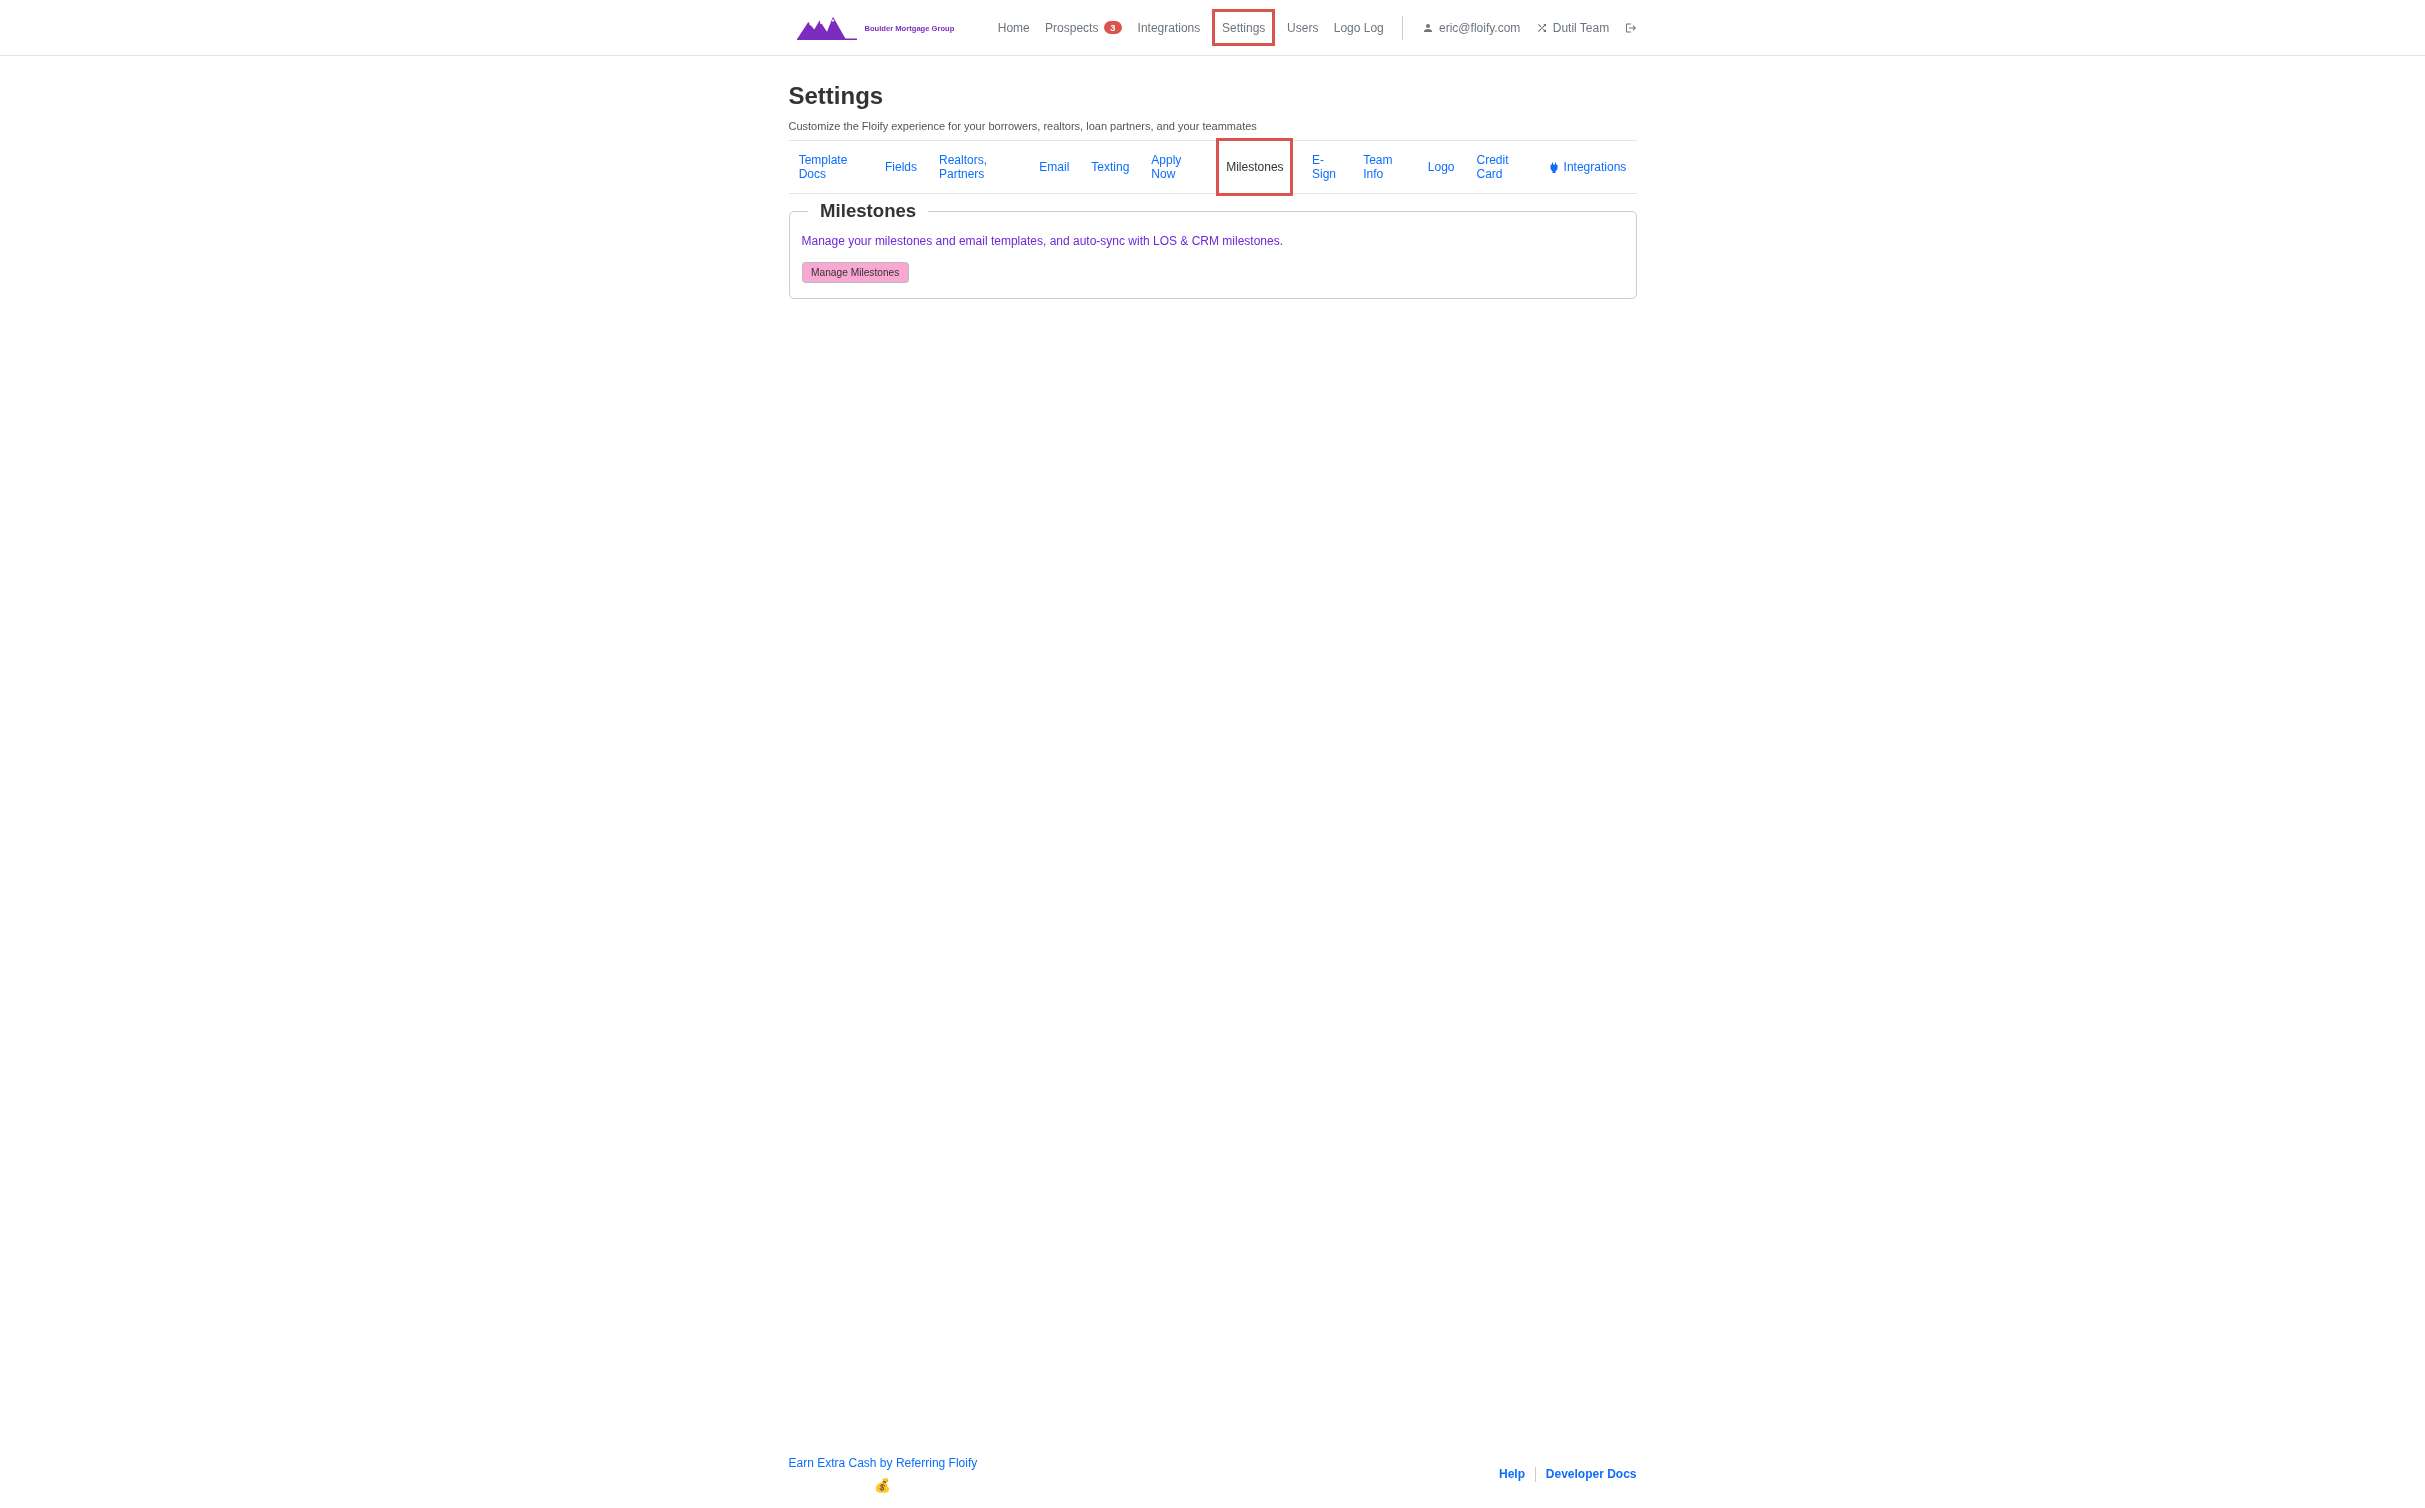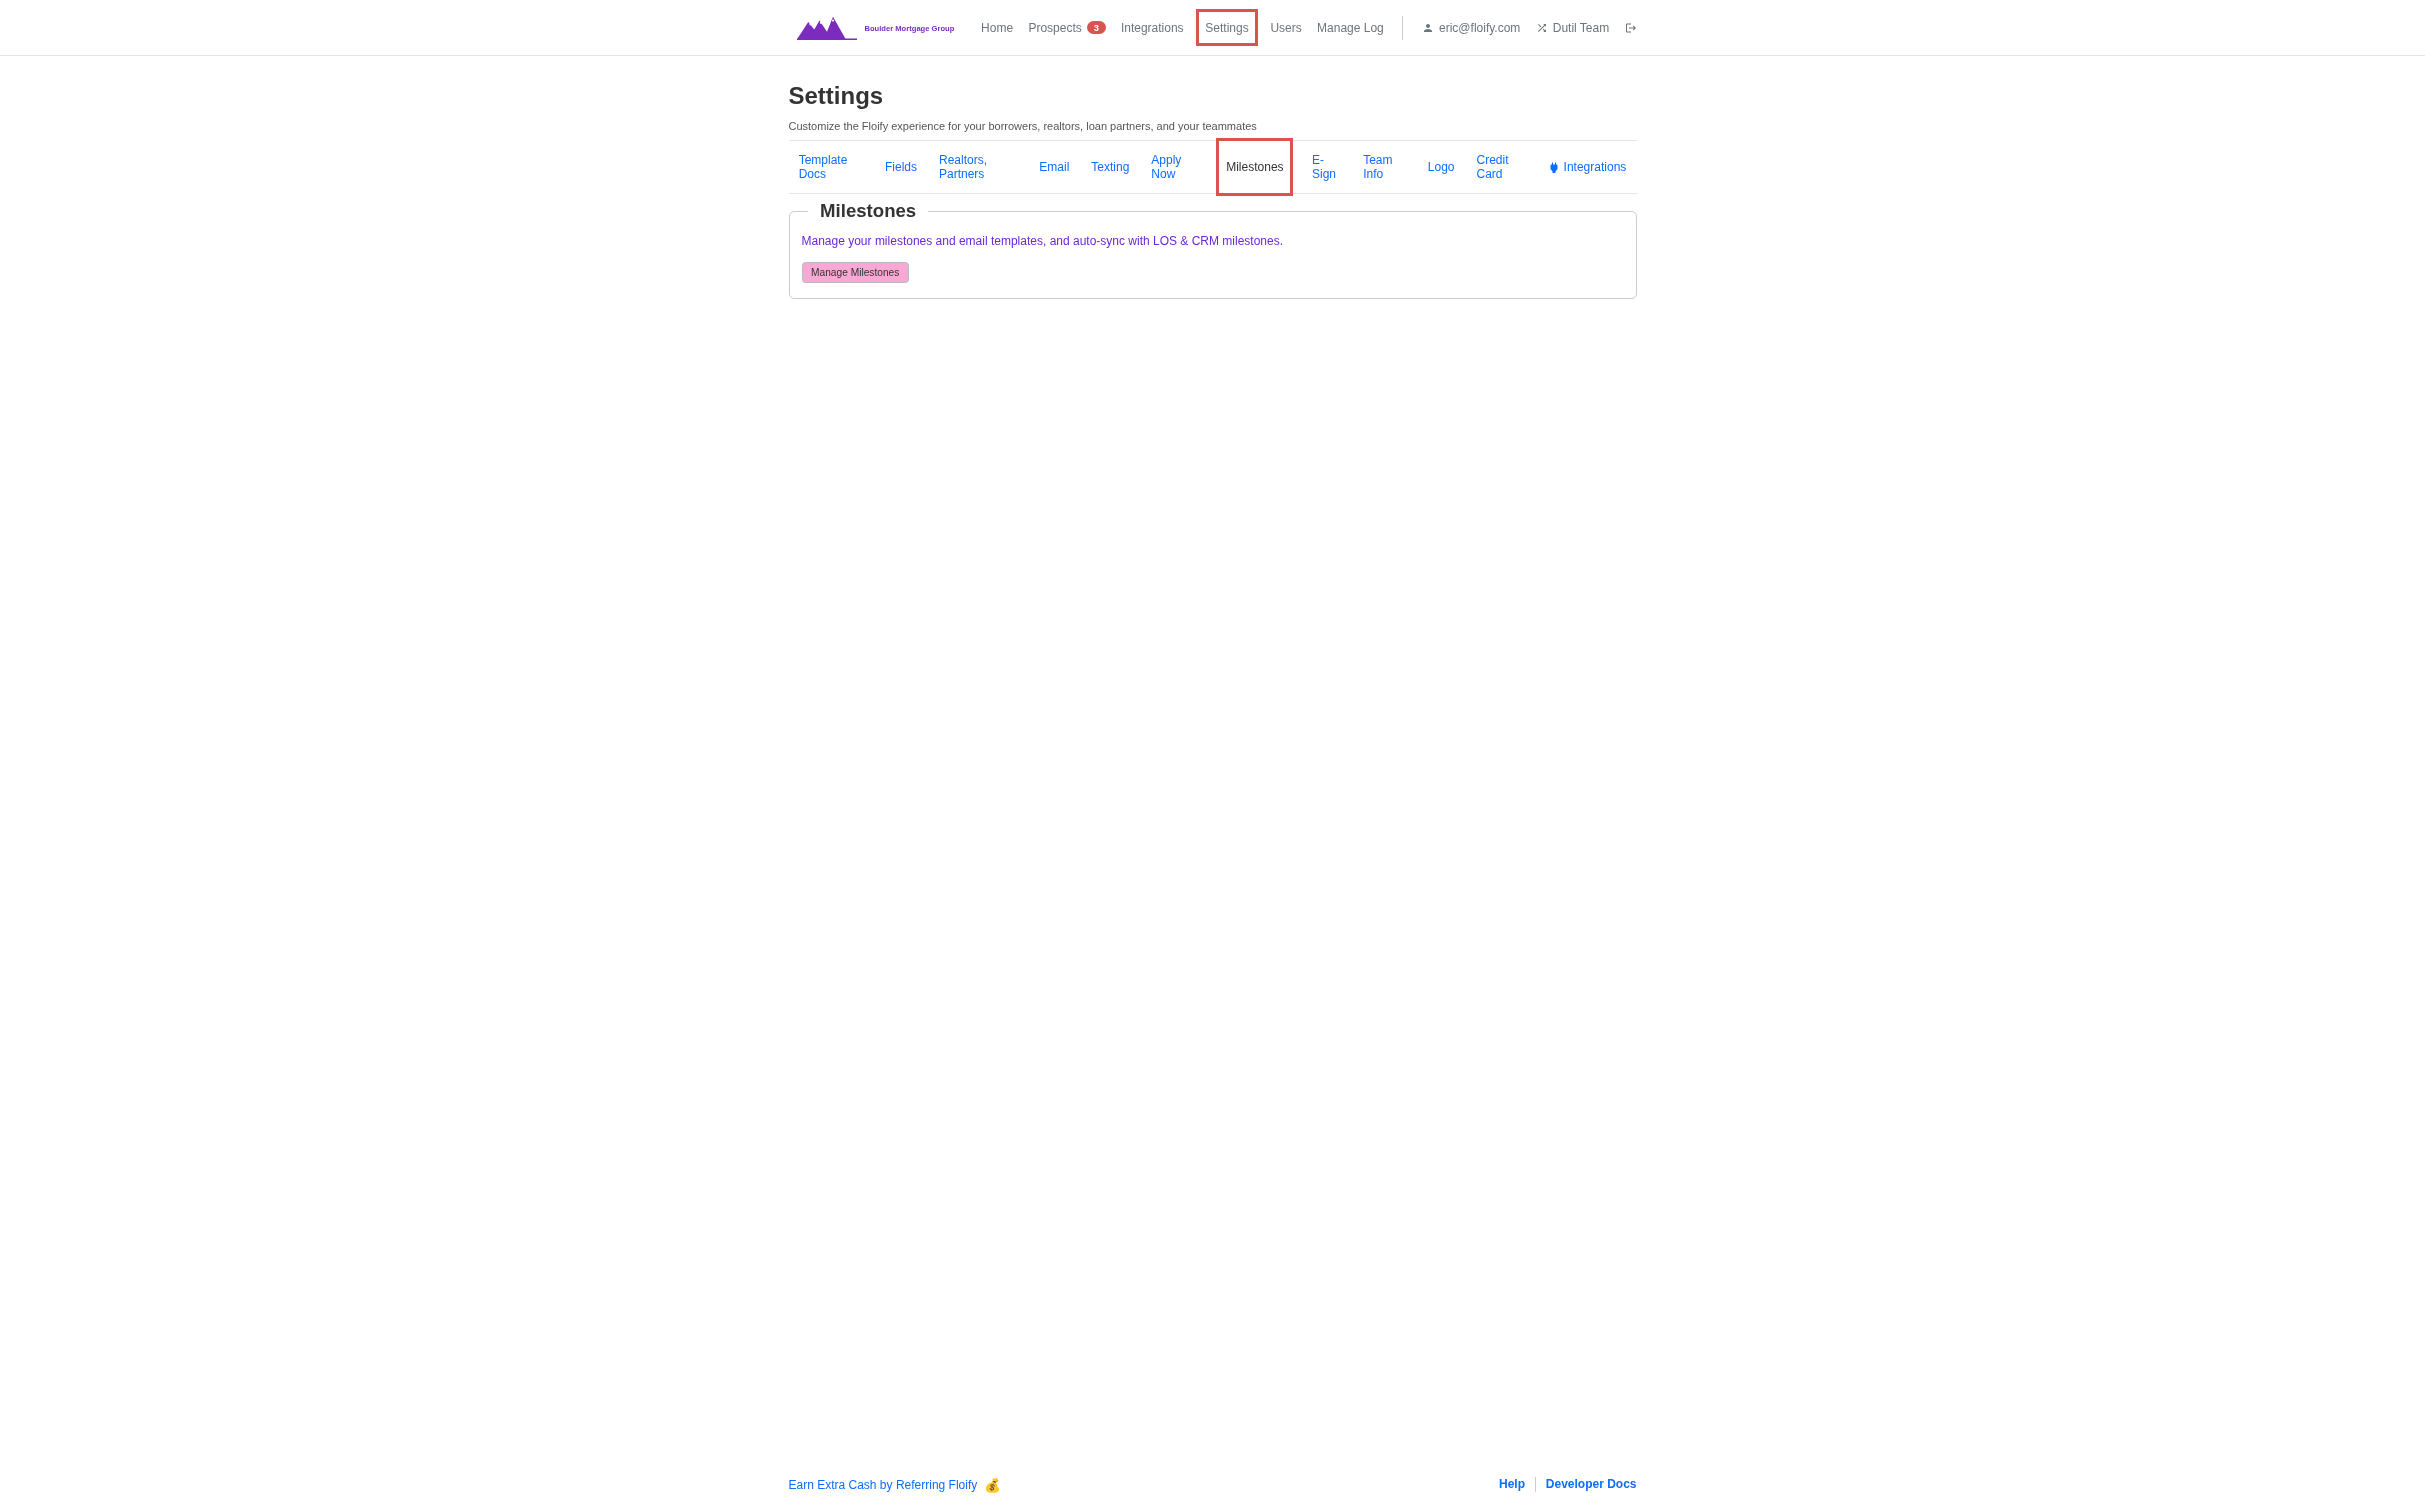--- a/index.html
+++ b/index.html
@@ -192,20 +192,21 @@
       display: flex;
       justify-content: space-between;
       align-items: center;
       padding: 15.3px 0;
     }
     
     .footer-left {
       display: flex;
       align-items: center;
       gap: 6.8px;
+      flex-direction: column;
     }
     
     .footer-link {
       color: #0d6efd;
       text-decoration: none;
       font-size: 12px;
       cursor: pointer;
     }
     
     .footer-right {
@@ -252,21 +253,21 @@
 
     <div class="nav-main">
       <a class="nav-link">Home</a>
       <a class="nav-link">
         <span>Prospects</span>
         <span class="badge">3</span>
       </a>
       <a class="nav-link">Integrations</a>
       <a class="nav-link highlighted">Settings</a>
       <a class="nav-link">Users</a>
-      <a class="nav-link">Manage Log</a>
+      <a class="nav-link">Logo Log</a>
       <div class="nav-divider"></div>
       <a class="nav-link">
         <span class="nav-icon user-icon">
           <svg viewBox="0 0 24 24">
               <path d="M12 12c2.21 0 4-1.79 4-4s-1.79-4-4-4-4 1.79-4 4 1.79 4 4 4zm0 2c-2.67 0-8 1.34-8 4v2h16v-2c0-2.66-5.33-4-8-4z"></path>
             </svg>
         </span>
         <span>eric@floify.com</span>
       </a>
       <a class="nav-link">

